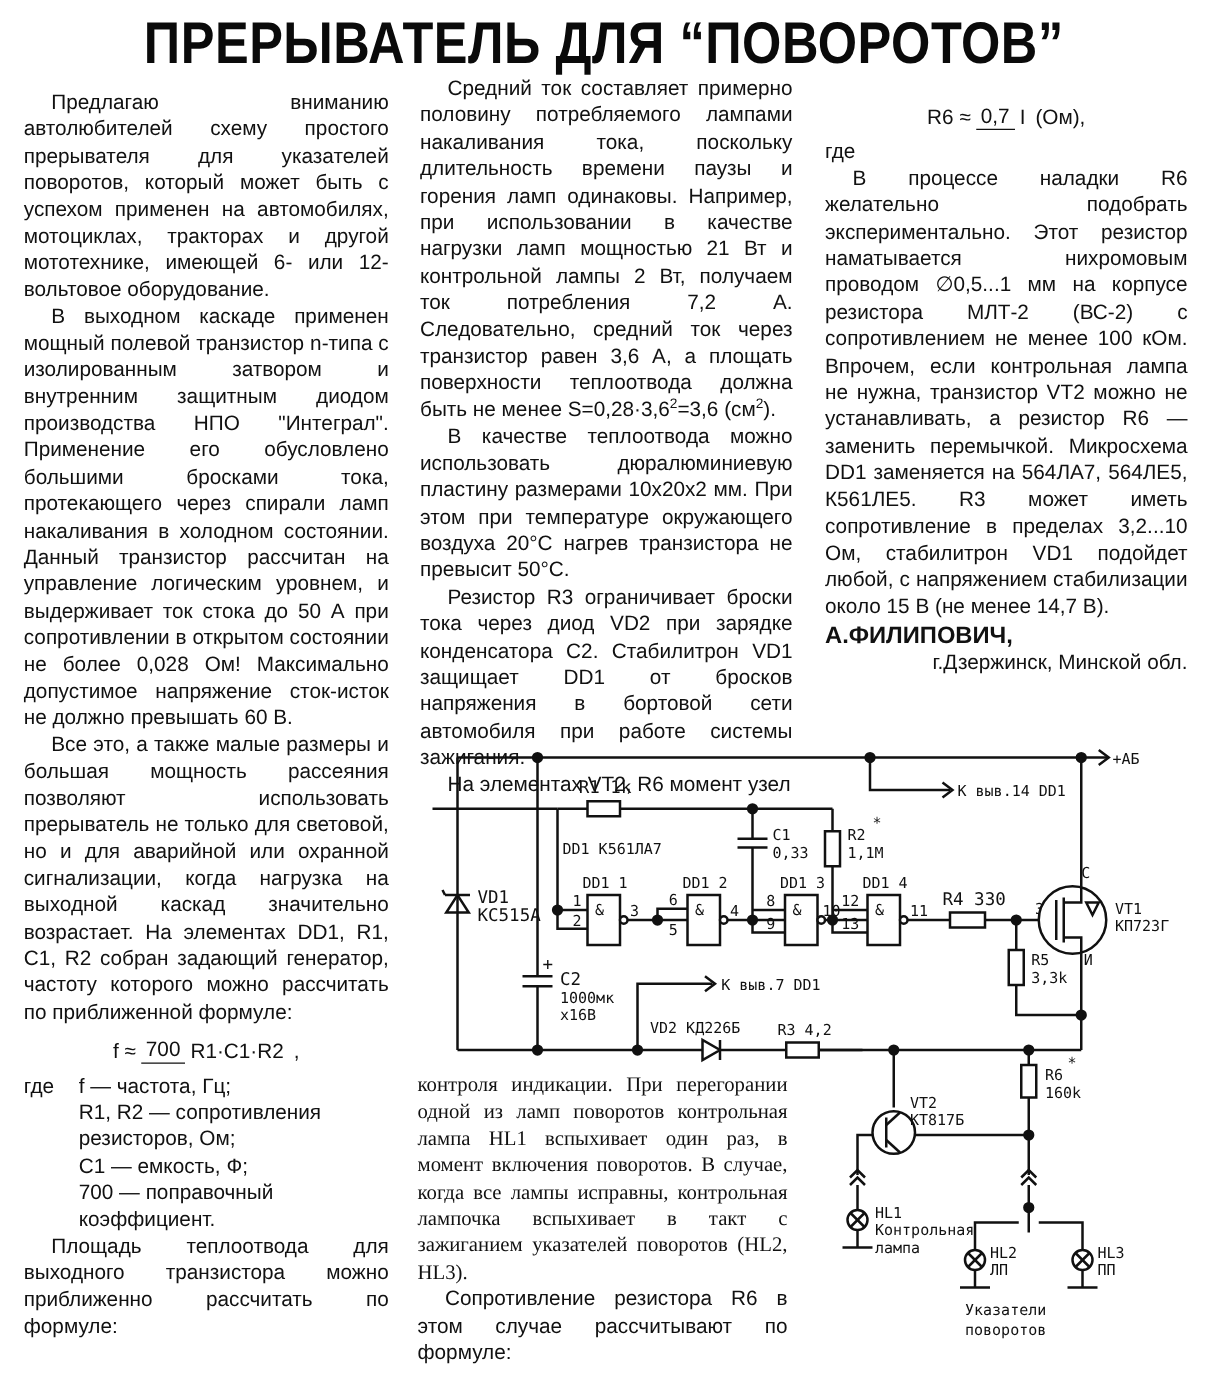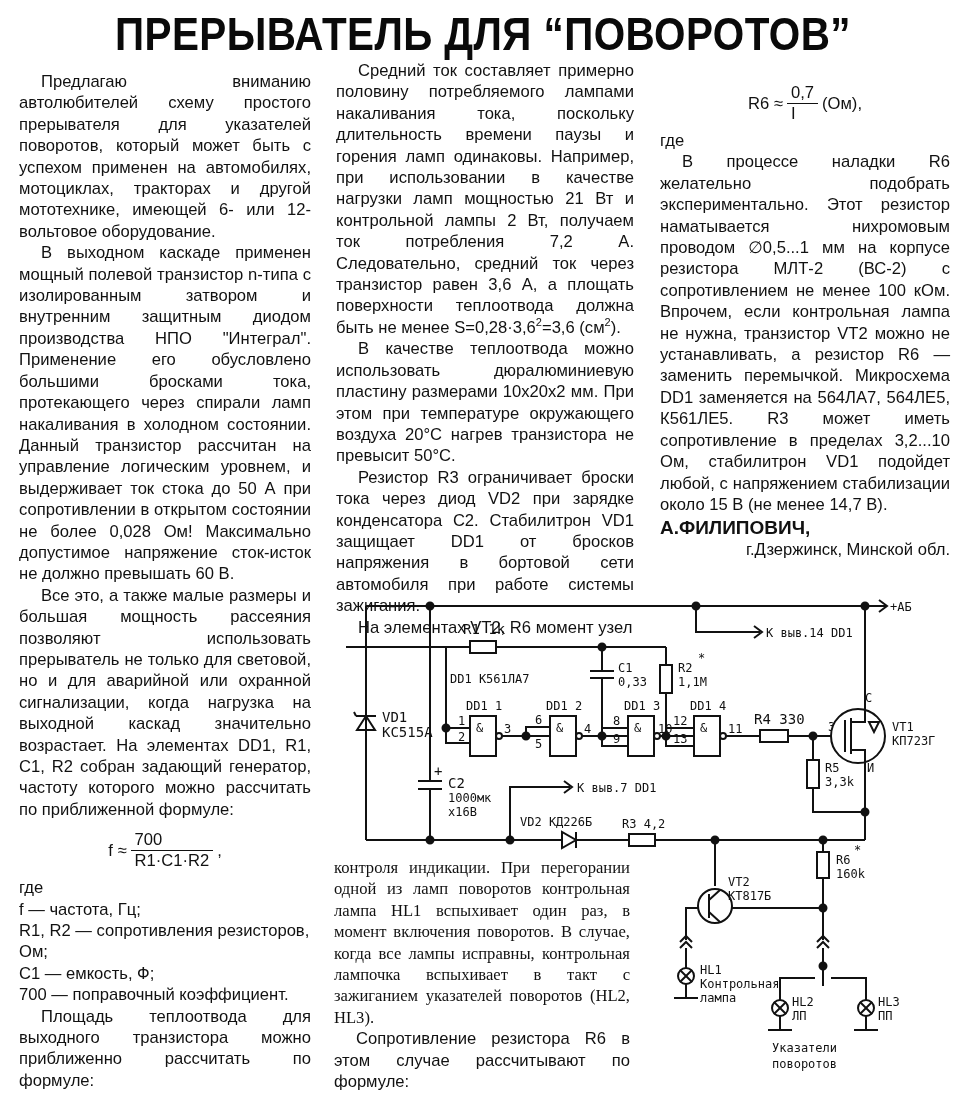--- a/index.html
+++ b/index.html
@@ -9,24 +9,24 @@
          font-family:"Liberation Sans",sans-serif;font-weight:bold;font-size:47px;
          letter-spacing:0.5px;transform:scaleX(0.86);transform-origin:center;color:#0a0a0a;}
   .col{position:absolute;font-size:16.6px;line-height:21.4px;}
   .col p{margin:0;text-align:justify;text-indent:22px;}
   .col p.noind{text-indent:0;font-family:Liberation Serif, serif;}
   #col1{left:19px;top:71px;width:292px;}
   #col2{left:336px;top:60px;width:298px;}
   #col3{left:660px;top:71px;width:290px;}
   #col2b{left:334px;top:857px;width:296px;}
   .formula{display:flex;align-items:center;justify-content:center;margin:10px 0 6px 0;}
-  .frac{display:inline-flex;flex-direction:column;margin:0 4px;}
+  .frac{display:inline-flex;flex-direction:row;align-items:center;margin:0 4px;}
   .frac .num{border-bottom:1px solid #111;padding:0 4px;line-height:20px;}
   .frac .den{padding:0 4px;line-height:20px;}
-  .where{display:flex;flex-direction:column;}
+  .where{display:flex;}
   .where .gde{width:44px;flex:none;}
   .where .defs{flex:1;}
   .where .defs div{line-height:21.4px;}
   .author{font-weight:bold;font-size:19px;margin-top:2px;}
   .place{text-align:right;}
   sup{font-size:11px;line-height:0;}
   #schem{position:absolute;left:330px;top:590px;width:636px;height:510px;}
   #schem text{font-family:"DejaVu Sans Mono",monospace;font-size:14px;fill:#111;}
   #schem .sl{font-size:12px;}
 </style>

